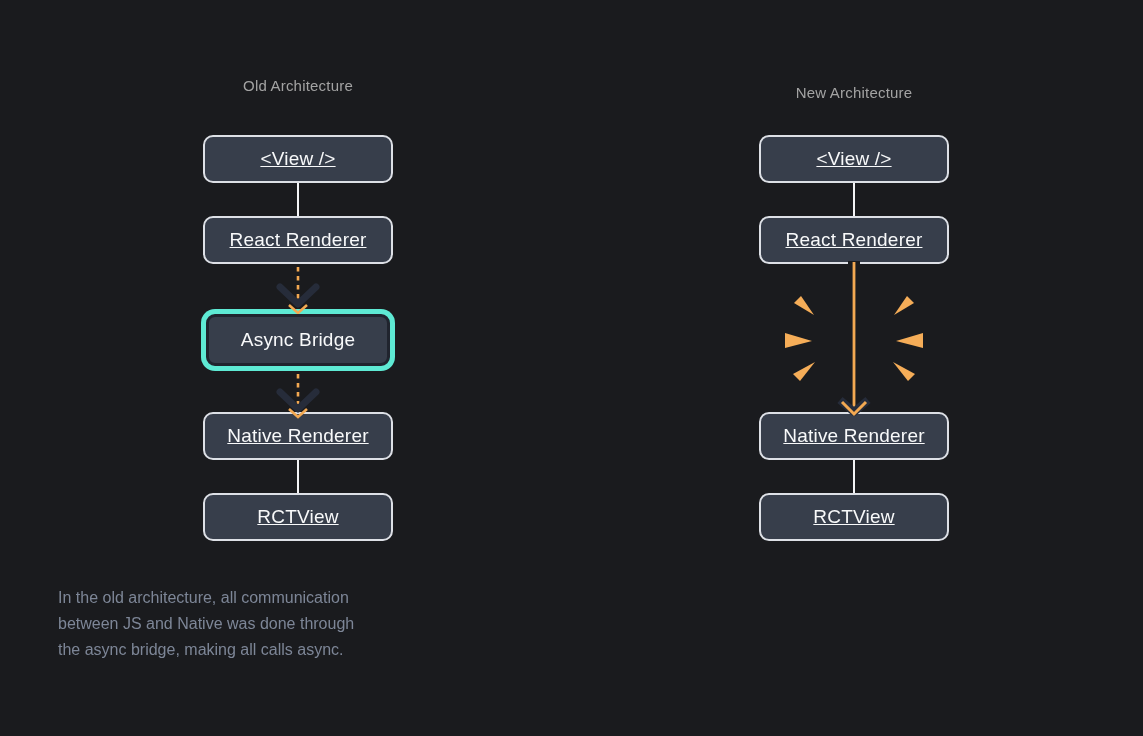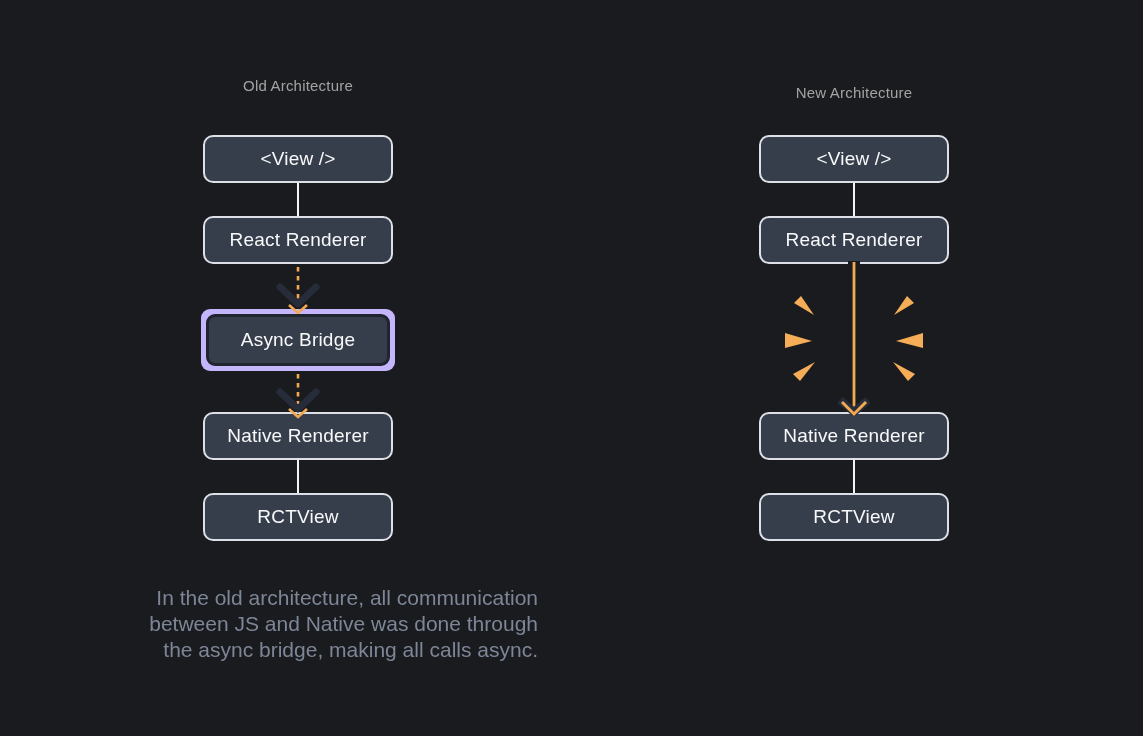--- a/index.html
+++ b/index.html
@@ -33,52 +33,53 @@
     background: #373e4b;
     border: 2px solid #dde0e6;
     border-radius: 10px;
     display: flex;
     align-items: center;
     justify-content: center;
     color: #f8f9fa;
     font-size: 19px;
     font-weight: 500;
     letter-spacing: 0.2px;
+    text-decoration: underline;
   }
   .hl-outer {
     position: absolute;
     left: 201px;
     top: 309px;
     width: 194px;
     height: 62px;
-    background: #c4b5fd;
-    border-radius: 9px;
+    background: #5eead4;
+    border-radius: 14px;
     padding: 5px;
   }
   .hl-inner {
     width: 100%;
     height: 100%;
     background: #373e4b;
     border: 3px solid #20242e;
     border-radius: 9px;
     display: flex;
     align-items: center;
     justify-content: center;
     color: #f8f9fa;
     font-size: 19px;
     font-weight: 500;
     letter-spacing: 0.2px;
   }
   .arrow-svg, .burst-svg { position: absolute; display: block; }
   .caption {
     position: absolute;
     width: 480px;
-    text-align: right;
+    text-align: left;
     color: #7d8697;
-    font-size: 21px;
+    font-size: 16px;
     line-height: 26px;
     white-space: pre-line;
   }
 </style>
 </head>
 <body>
 
 <div class="canvas">
 
   <div class="col-title" style="left:148px; top:77px;">Old Architecture</div>

